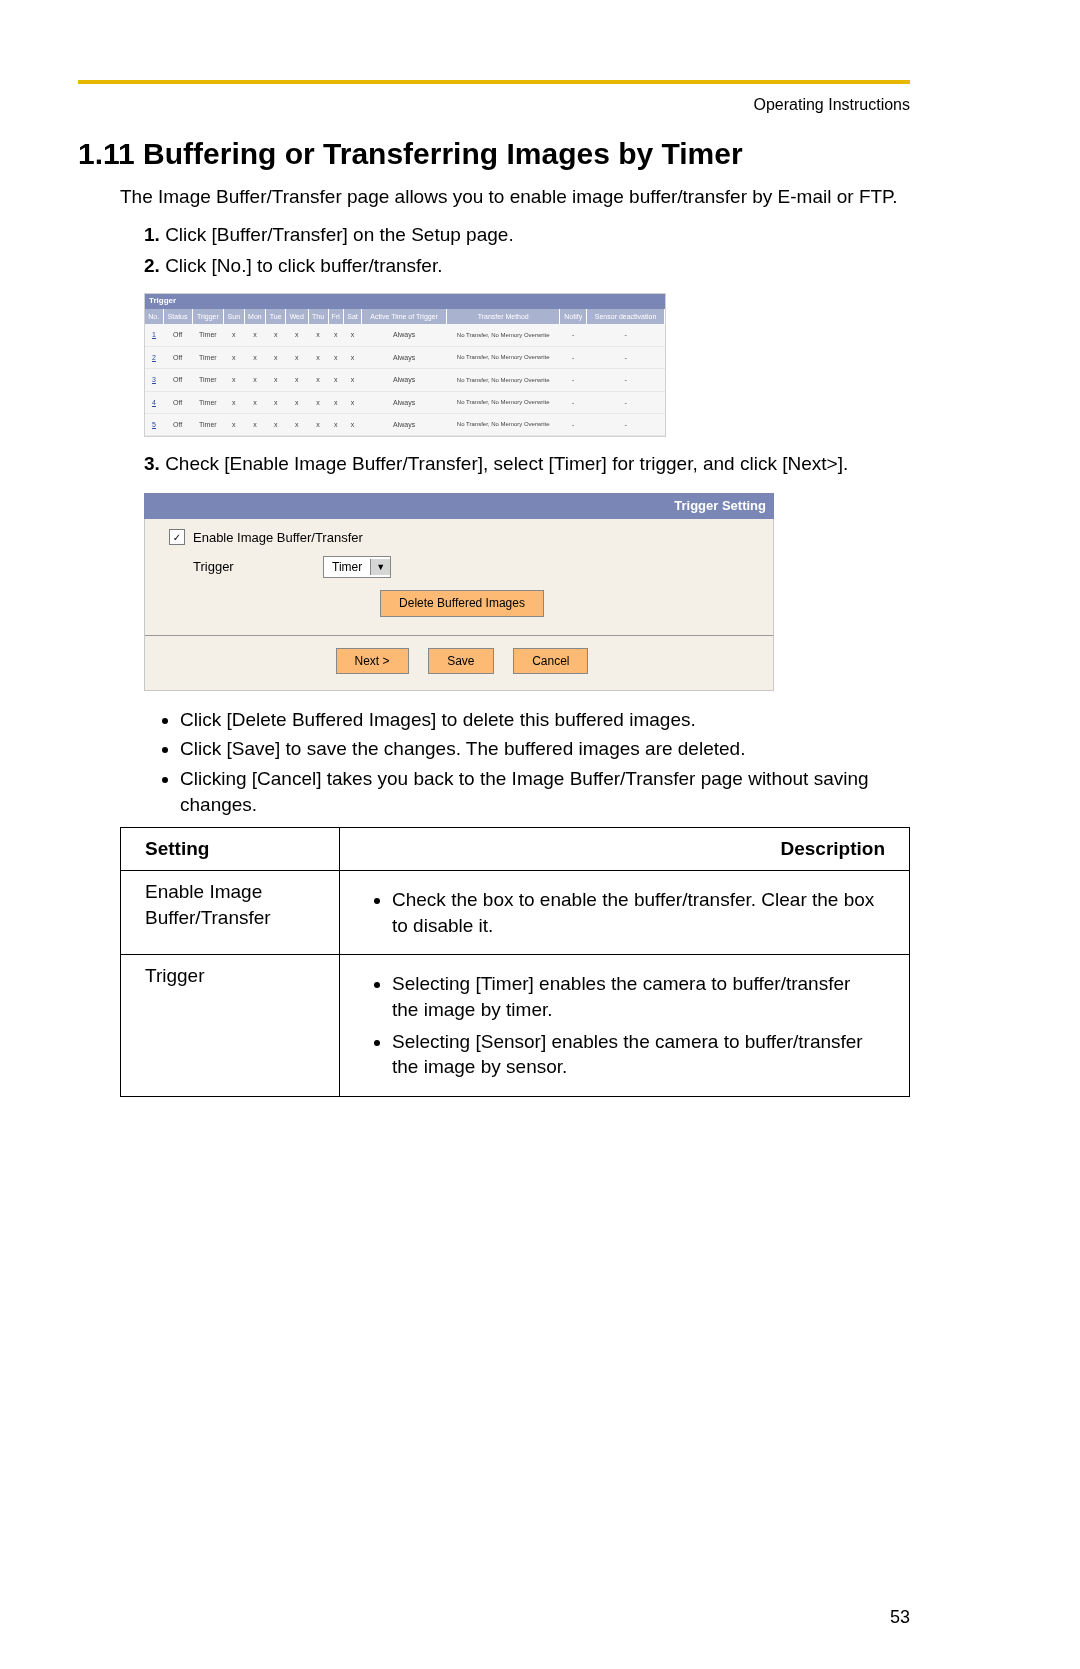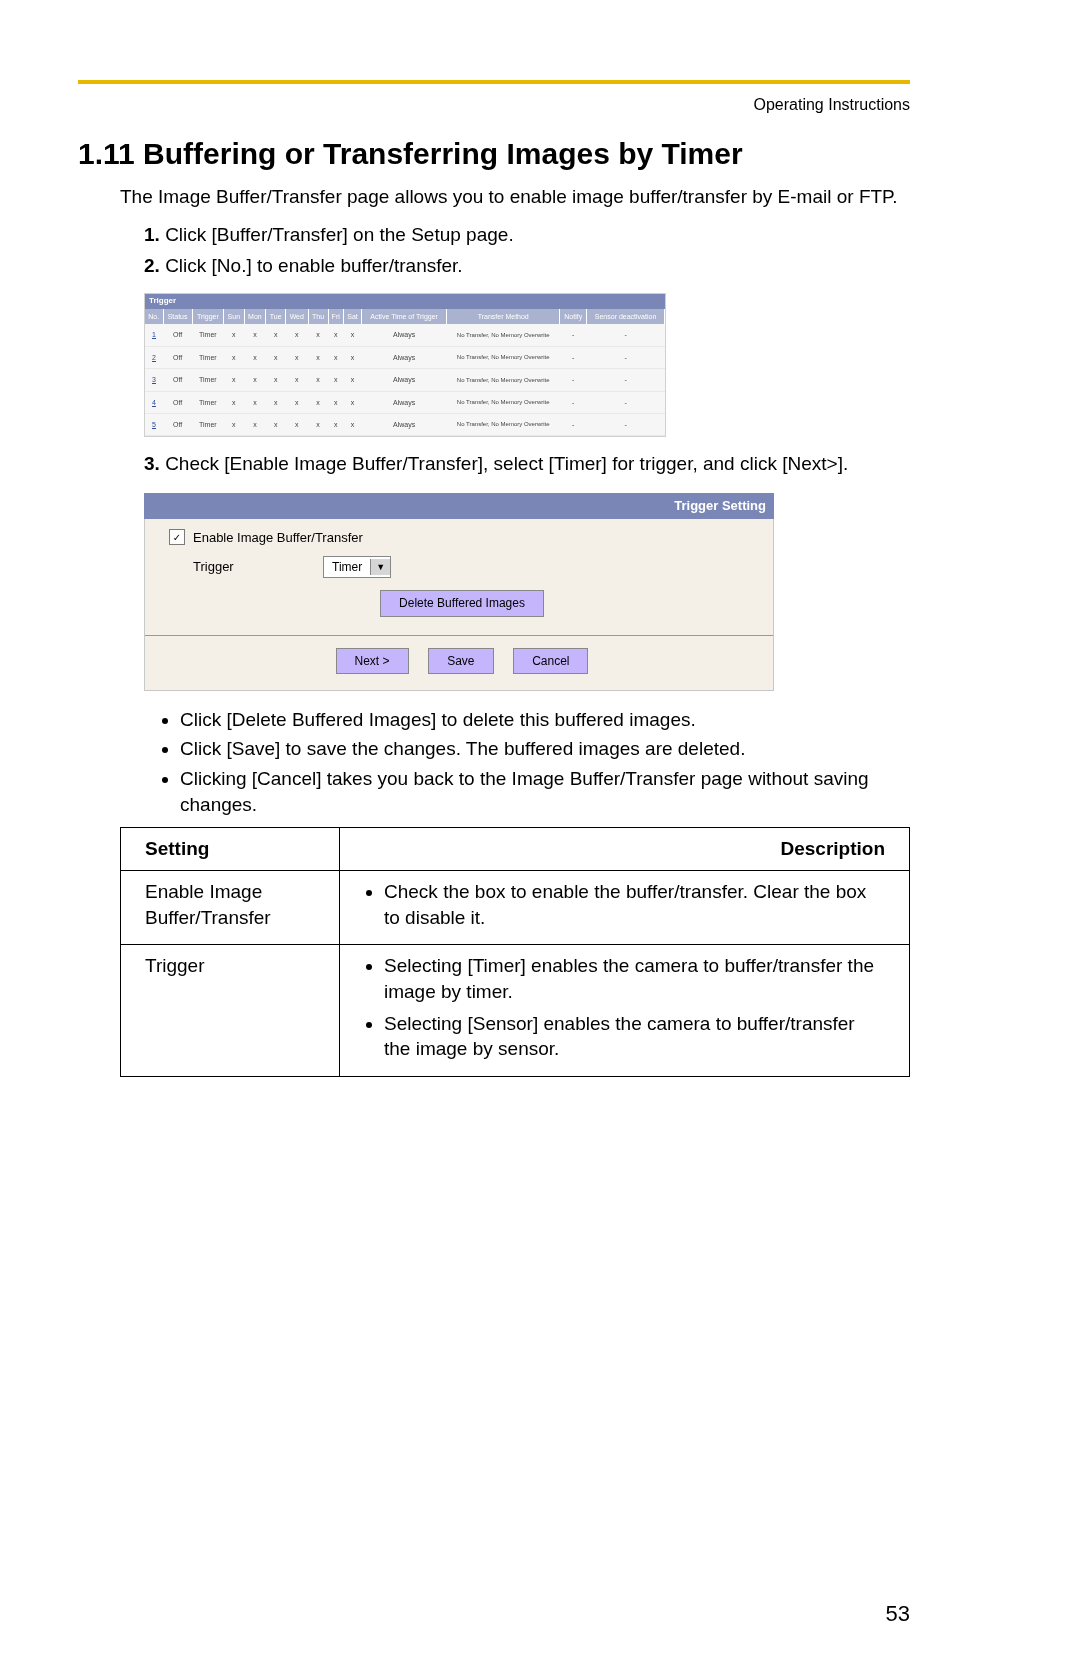--- a/index.html
+++ b/index.html
@@ -114,21 +114,21 @@
     background: #fff; border: 1px solid #888; display: inline-flex;
     align-items: center; font-size: 12px;
   }
   .ts-select .sel-text { padding: 2px 8px; }
   .ts-select .sel-arrow {
     background: #d6d6d6; border-left: 1px solid #888; padding: 2px 5px; font-size: 9px;
   }
   .ts-btn-row { text-align: center; margin-top: 12px; }
   .ts-btn {
     display: inline-block;
-    background: #c4b5fd;
+    background: #fdba74;
     border: 1px solid #888;
     padding: 4px 18px;
     font-size: 12px;
     margin: 0 8px;
   }
   .ts-hr { border-top: 1px solid #999; margin: 18px -18px 12px -24px; }
 
   ul.bullets {
     margin: 8px 0 10px 84px;
     padding-left: 18px;
@@ -143,28 +143,28 @@
     margin-top: 10px;
   }
   table.setting-table th, table.setting-table td {
     border: 1.5px solid #000;
     padding: 8px 24px;
     vertical-align: top;
     text-align: left;
   }
   table.setting-table th { font-weight: bold; }
   table.setting-table th.desc-head { text-align: right; }
-  table.setting-table td ul { margin: 0; padding-left: 20px; }
+  table.setting-table td ul { margin: 8px; padding-left: 20px; }
   table.setting-table td ul li { margin-bottom: 6px; }
 
   .page-number {
     position: absolute;
     bottom: 40px;
     right: 78px;
-    font-size: 22px;
+    font-size: 18px;
     margin-top: 20px;
   }
 </style>
 </head>
 <body>
 
 <div class="page">
   <div class="top-rule"></div>
   <div class="doc-header">Operating Instructions</div>
 
@@ -172,21 +172,21 @@
 
   <p class="intro">The Image Buffer/Transfer page allows you to enable image buffer/transfer by E-mail or FTP.</p>
 
   <ol class="steps" start="1" style="list-style:none;">
     <li>
       <span class="step-num">1.</span>
       <span>Click [Buffer/Transfer] on the Setup page.</span>
     </li>
     <li>
       <span class="step-num">2.</span>
-      <span>Click [No.] to enable buffer/transfer.</span>
+      <span>Click [No.] to click buffer/transfer.</span>
     </li>
   </ol>
 
   <div class="trigger-table-wrap">
     <div class="trigger-caption">Trigger</div>
     <table class="trigger-table">
       <thead>
         <tr id="tt-head">
             <th>No.</th>
             <th>Status</th>

